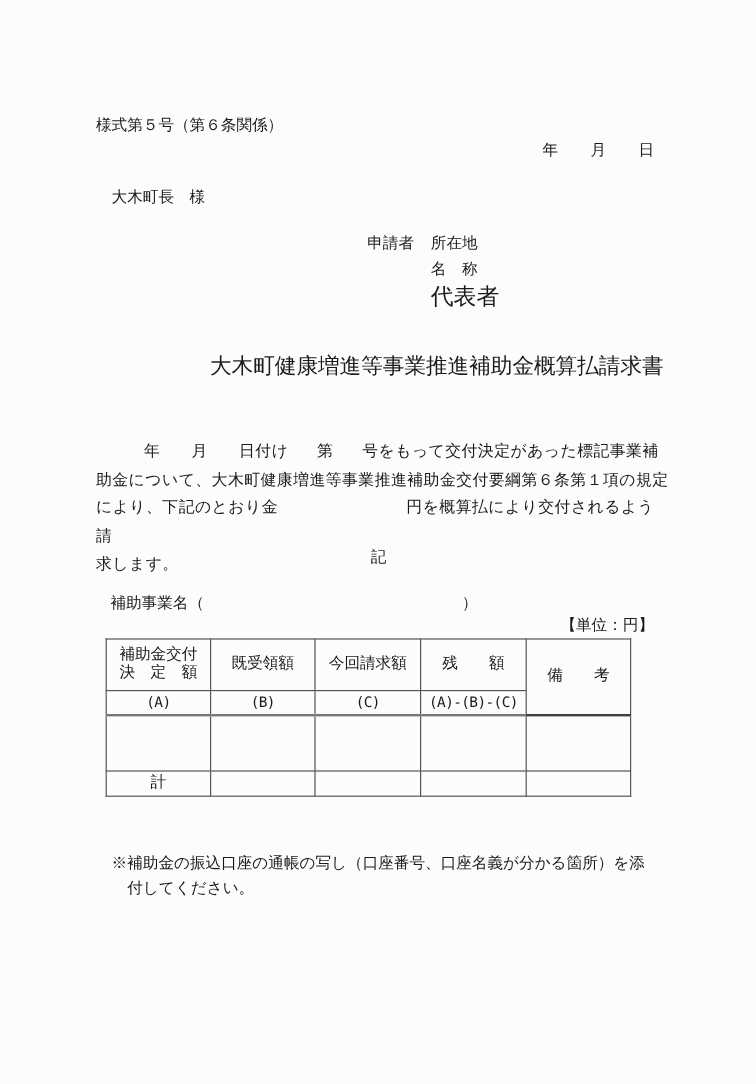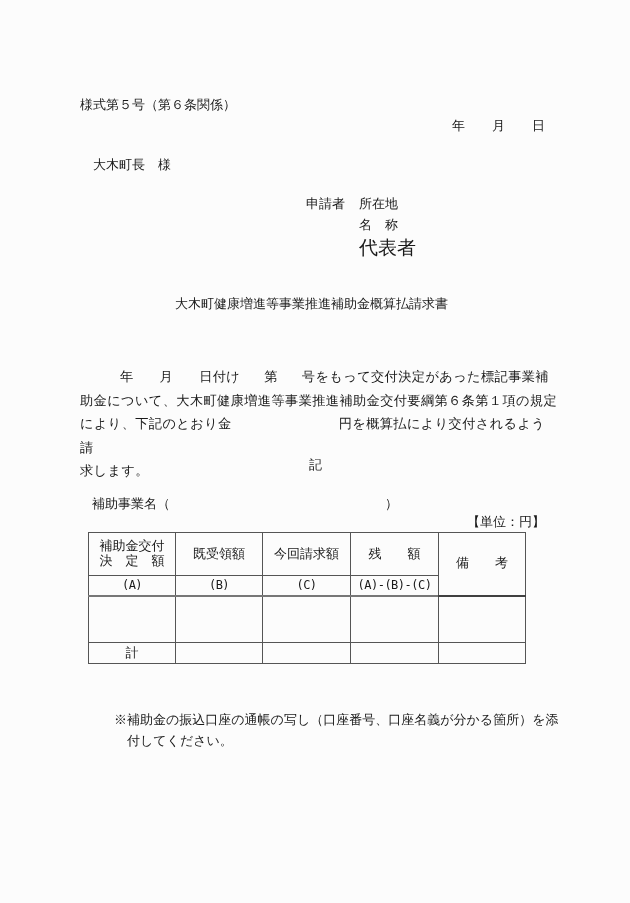--- a/index.html
+++ b/index.html
@@ -73,21 +73,20 @@
     }
     .note {
       position: absolute;
       left: 93px;
       top: 709px;
       width: 460px;
       font-size: 13px;
       line-height: 21px;
       white-space: normal;
       text-indent: 0;
-      margin-left: 21px;
     }
     .note .line2 {
       padding-left: 13px;
     }
   </style>
 </head>
 <body>
 
 <div class="abs" style="left:80px; top:98px; font-size:13px;">様式第５号（第６条関係）</div>
 
@@ -95,21 +94,21 @@
   <span style="width:40px;">年</span><span style="width:40px;">月</span><span>日</span>
 </div>
 
 <div class="abs" style="left:93px; top:158px; font-size:13px;">大木町長　様</div>
 
 <div class="abs" style="left:306px; top:197px; font-size:13px;">申請者</div>
 <div class="abs" style="left:359px; top:197px; font-size:13px;">所在地</div>
 <div class="abs" style="left:359px; top:218px; font-size:13px;">名　称</div>
 <div class="abs" style="left:359px; top:238px; font-size:19px;">代表者</div>
 
-<div class="abs" style="left:175px; top:297px; font-size:13px;text-align:center;">大木町健康増進等事業推進補助金概算払請求書</div>
+<div class="abs" style="left:175px; top:297px; font-size:18px;text-align:center;">大木町健康増進等事業推進補助金概算払請求書</div>
 
 <div class="body-text">
   <div>
     <span class="gap" style="width:40px;"></span><span>年</span><span class="gap" style="width:26px;"></span><span>月</span><span class="gap" style="width:26px;"></span><span>日付け</span><span class="gap" style="width:24px;"></span><span>第</span><span class="gap" style="width:24px;"></span><span>号をもって交付決定があった標記事業補</span>
   </div>
   <div>助金について、大木町健康増進等事業推進補助金交付要綱第６条第１項の規定</div>
   <div><span>により、下記のとおり</span><span class="uline"><span>金</span><span class="gap" style="width:107px;"></span><span>円</span></span><span>を概算払により交付されるよう請</span></div>
   <div>求します。</div>
 </div>
 

